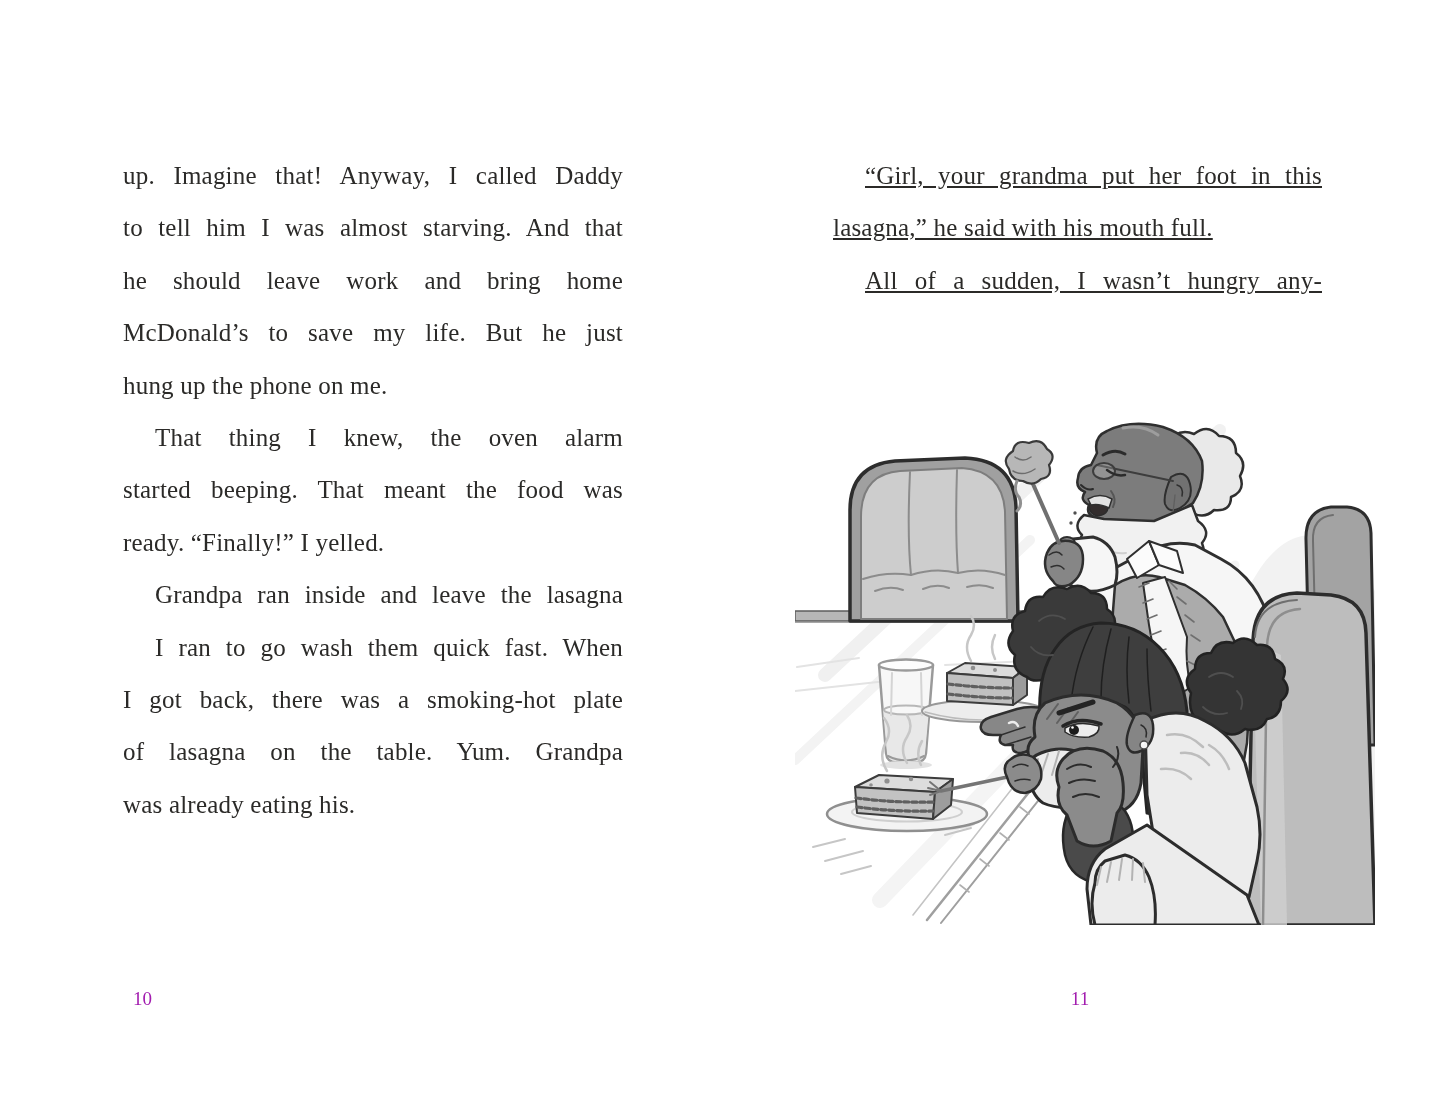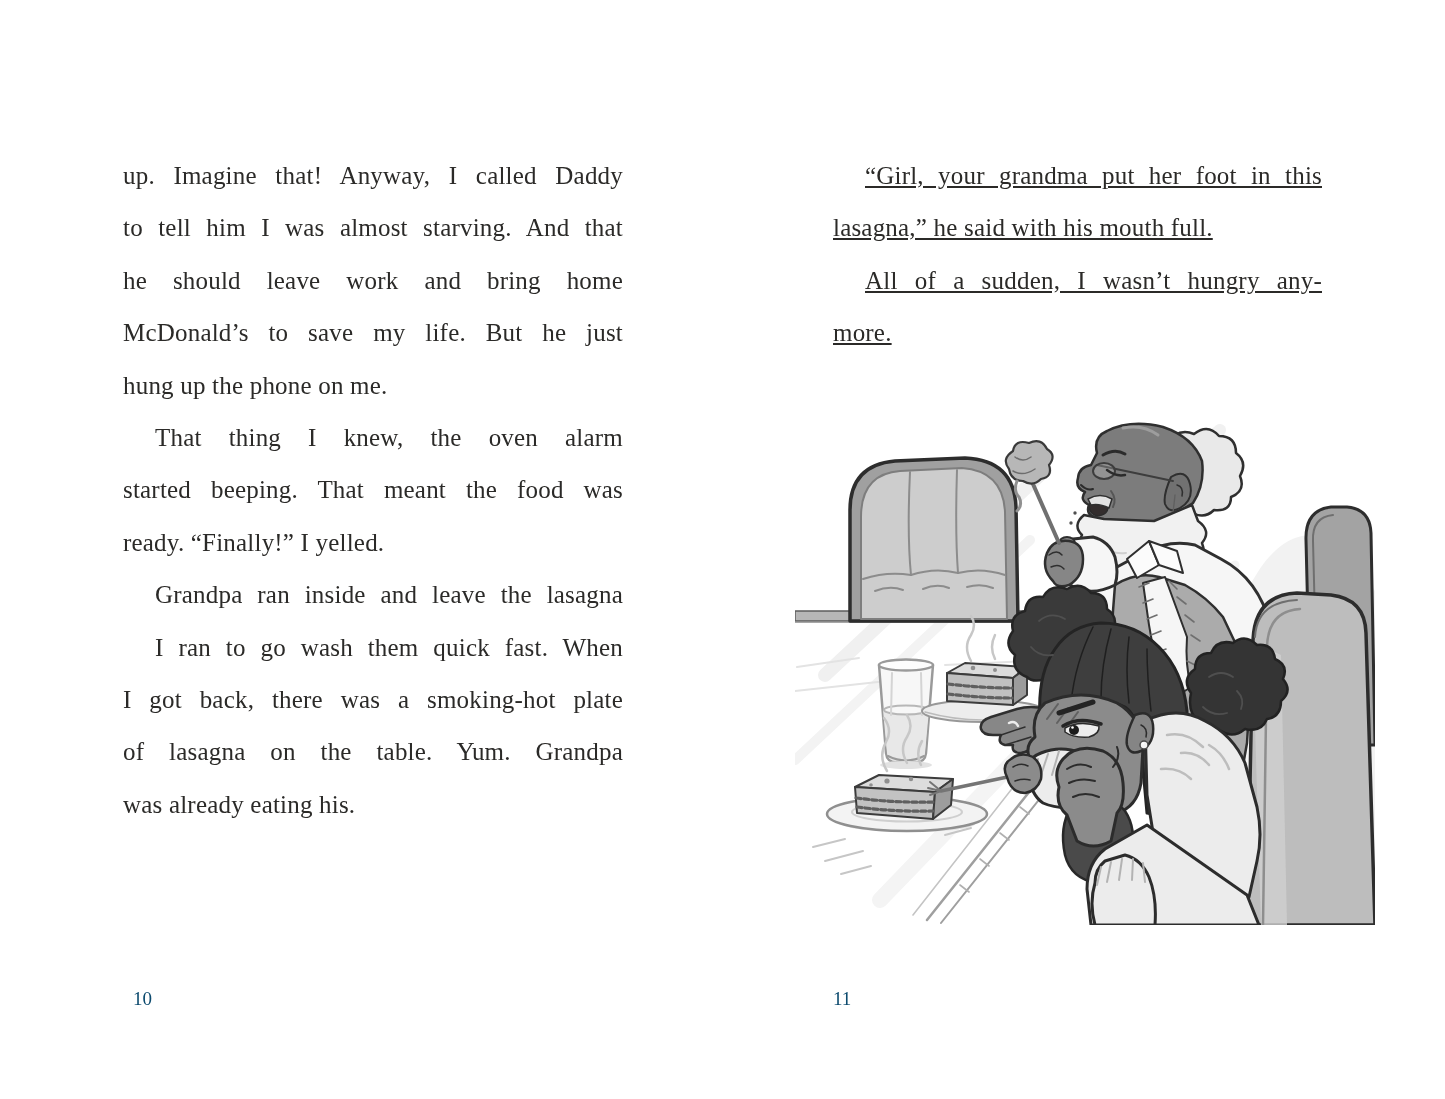--- a/index.html
+++ b/index.html
@@ -39,24 +39,24 @@
     text-align-last: left;
     -moz-text-align-last: left;
   }
   .line.indent { text-indent: 32px; }
 
   .page-number {
     position: absolute;
     top: 986px;
     font-size: 19px;
     line-height: 26px;
-    color: #0c4a6e;
+    color: #a21caf;
   }
   .page-number.num-left  { left: 133px; }
-  .page-number.num-right { left: 111px; width: 494px; text-align: left; }
+  .page-number.num-right { left: 111px; width: 494px; text-align: center; }
 
   .illustration {
     position: absolute;
     left: 73px;  
     top: 415px;
     width: 580px;
     height: 510px;
   }
   svg { display: block; }
 </style>
@@ -80,21 +80,20 @@
       <div class="line last">was already eating his.</div>
     </div>
   <div class="page-number num-left">10</div>
 </div>
 
 <div class="page right">
   <div class="text-col right-col">
       <div class="line indent">“Girl, your grandma put her foot in this</div>
       <div class="line last">lasagna,” he said with his mouth full.</div>
       <div class="line indent">All of a sudden, I wasn’t hungry any-</div>
-      <div class="line last">more.</div>
     </div>
   <div class="page-number num-right">11</div>
 
   <div class="illustration">
   <svg width="580" height="510" viewBox="0 0 580 510" xmlns="http://www.w3.org/2000/svg" stroke-linecap="round" stroke-linejoin="round">
 
     <g fill="none">
       <path d="M 30,260 L 250,55" stroke="#f0f0f0" stroke-width="14"></path>
       <path d="M 0,345 L 235,125" stroke="#f3f3f3" stroke-width="10"></path>
       <path d="M 300,115 L 425,15" stroke="#f1f1f1" stroke-width="12"></path>

